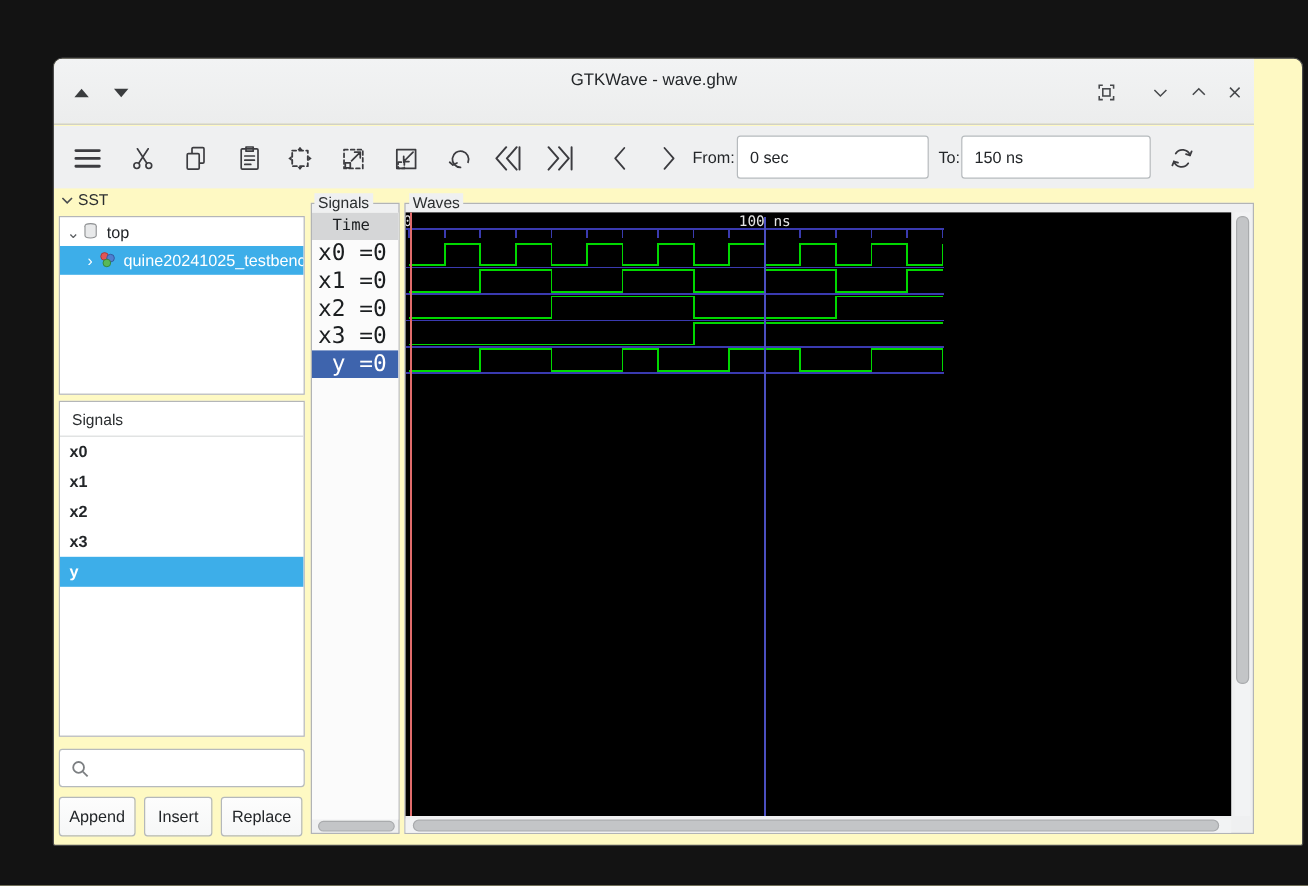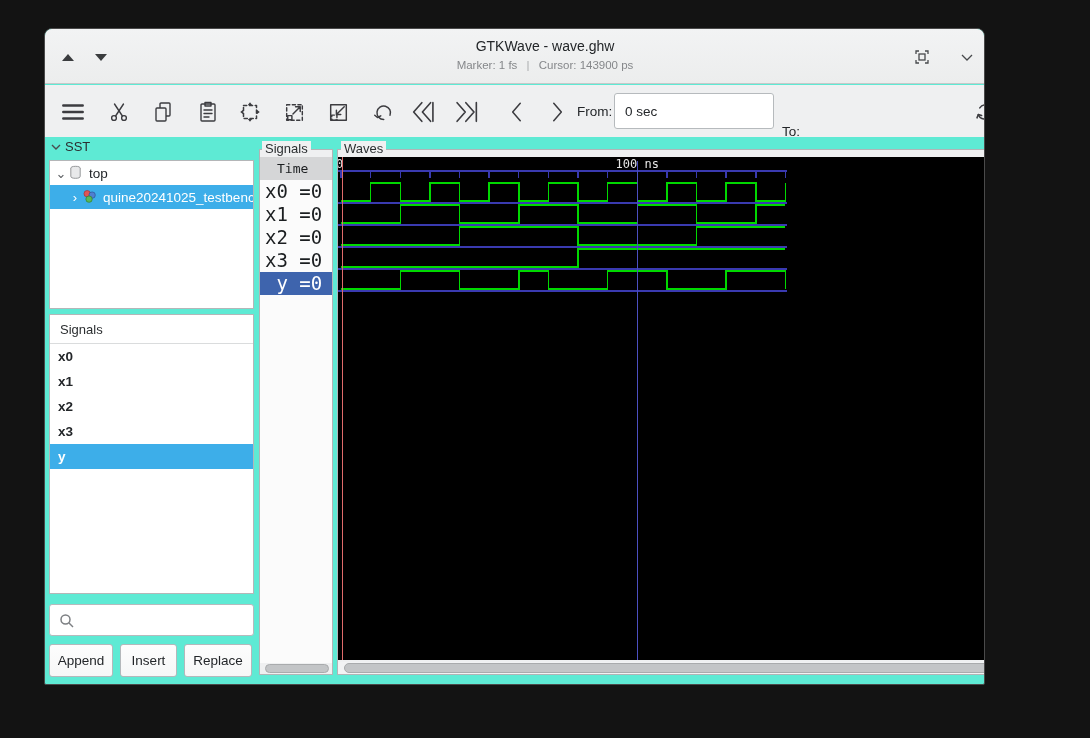--- a/index.html
+++ b/index.html
@@ -1,21 +1,21 @@
 <!DOCTYPE html>
 <html><head>
 <meta charset="utf-8">
 <style>
   * { margin:0; padding:0; box-sizing:border-box; }
   html,body { width:1090px; height:738px; }
   body { background:#131313; font-family:"Liberation Sans", sans-serif; overflow:hidden; position:relative; }
   .abs { position:absolute; }
 
   
-  #window { left:44px; top:28px; width:941px; height:657px; background:#5eead4;
+  #window { left:44px; top:48px; width:1042px; height:657px; background:#fef9c3;
             border:1px solid #4a4a4a; border-radius:8px 8px 2px 2px; overflow:hidden; }
   #titlebar { left:0; top:0; width:1000px; height:55px; background:linear-gradient(#f2f3f4,#eceded);
               border-bottom:1px solid #c6c8c9; }
   .tb-title { width:100%; text-align:center; top:9px; font-size:14px; color:#232629; }
   .tb-sub   { width:100%; text-align:center; top:30px; font-size:11.5px; color:#85878a; }
   .winbtn { top:17px; width:22px; height:22px; display:flex; align-items:center; justify-content:center; cursor:default; }
   .winbtn svg { stroke:#47494c; fill:none; stroke-width:1.3; }
   .tri { width:0; height:0; border-left:6px solid transparent; border-right:6px solid transparent; }
   .tri-up { border-bottom:7px solid #3a3c3e; }
   .tri-dn { border-top:7px solid #3a3c3e; }
@@ -72,25 +72,20 @@
 <div id="window" class="abs">
 
   <div id="titlebar" class="abs">
     <div class="abs winbtn" style="left:12px;">
         <div class="tri tri-up"></div>
       </div>
     <div class="abs winbtn" style="left:45px;">
         <div class="tri tri-dn"></div>
       </div>
     <div class="abs tb-title">GTKWave - wave.ghw</div>
-    <div class="abs tb-sub">
-      <span>Marker: 1 fs</span>
-      <span style="margin:0 6px;color:#a9abad;">|</span>
-      <span>Cursor: 143900 ps</span>
-    </div>
     <div class="abs winbtn" style="left:866px;">
       <svg width="16" height="16" viewBox="0 0 16 16">
         <path d="M2,5 V2 H5 M11,2 H14 V5 M14,11 V14 H11 M5,14 H2 V11"></path>
           <rect x="5" y="5" width="6" height="6"></rect>
       </svg>
     </div>
     <div class="abs winbtn" style="left:911px;">
       <svg width="16" height="16" viewBox="0 0 16 16">
           <path d="M3,6 L8,11 L13,6"></path>
         </svg>
@@ -174,21 +169,22 @@
           <path d="M15,4 L8,12 L15,20"></path>
         </svg>
     </div>
     <div class="abs ticon" style="left:498px;">
       <svg width="26" height="26" viewBox="0 0 24 24">
           <path d="M9,4 L16,12 L9,20"></path>
         </svg>
     </div>
     <div class="abs tlabel" style="left:532px;">From:</div>
     <input class="abs tinput" style="left: 569px; width: 160px;" value="0 sec">
-    <div class="abs tlabel" style="left:737px;margin-top:20px;">To:</div>
+    <div class="abs tlabel" style="left:737px;">To:</div>
+    <input class="abs tinput" style="left: 756px; width: 158px;" value="150 ns">
     <div class="abs ticon" style="left:926px;">
       <svg width="26" height="26" viewBox="0 0 24 24">
         <path d="M7.2,8.2 A6.2,6.2 0 0 1 18.2,9.6"></path>
           <path d="M18.2,9.6 l1.2,-3 M18.2,9.6 l-3.1,-0.9"></path>
         <path d="M16.8,15.8 A6.2,6.2 0 0 1 5.8,14.4"></path>
           <path d="M5.8,14.4 l-1.2,3 M5.8,14.4 l3.1,0.9"></path>
       </svg>
     </div>
   </div>
 

